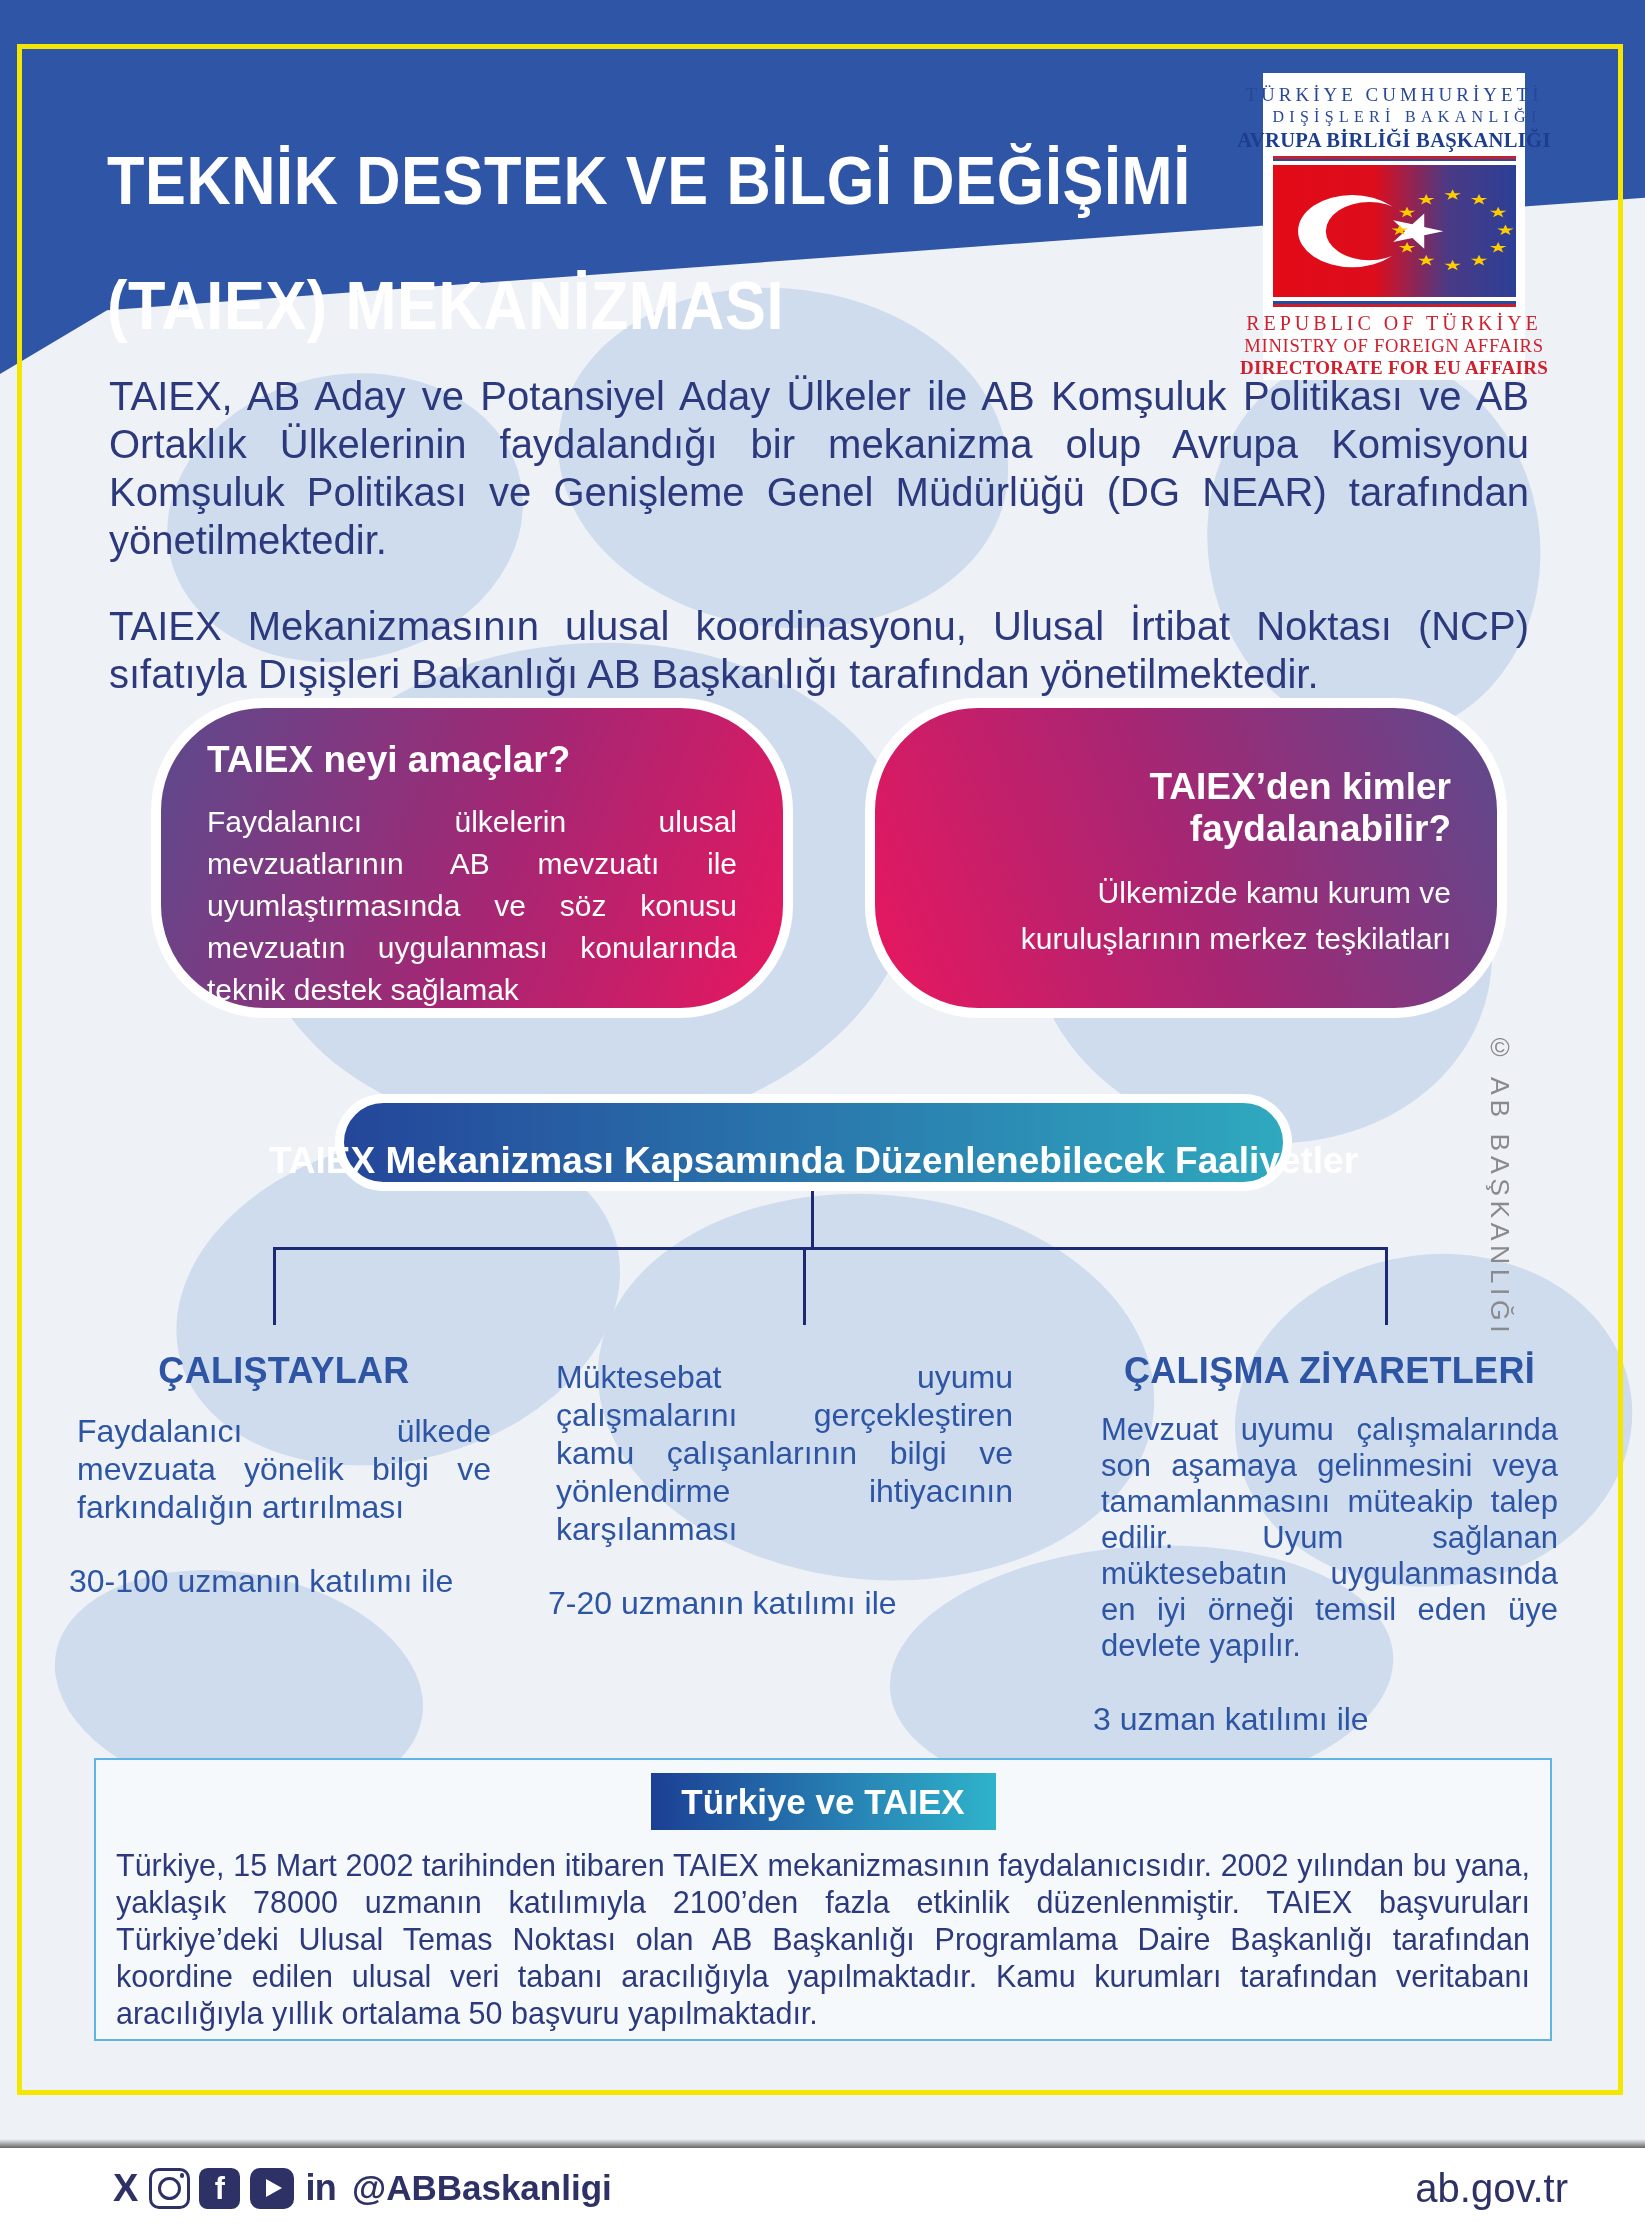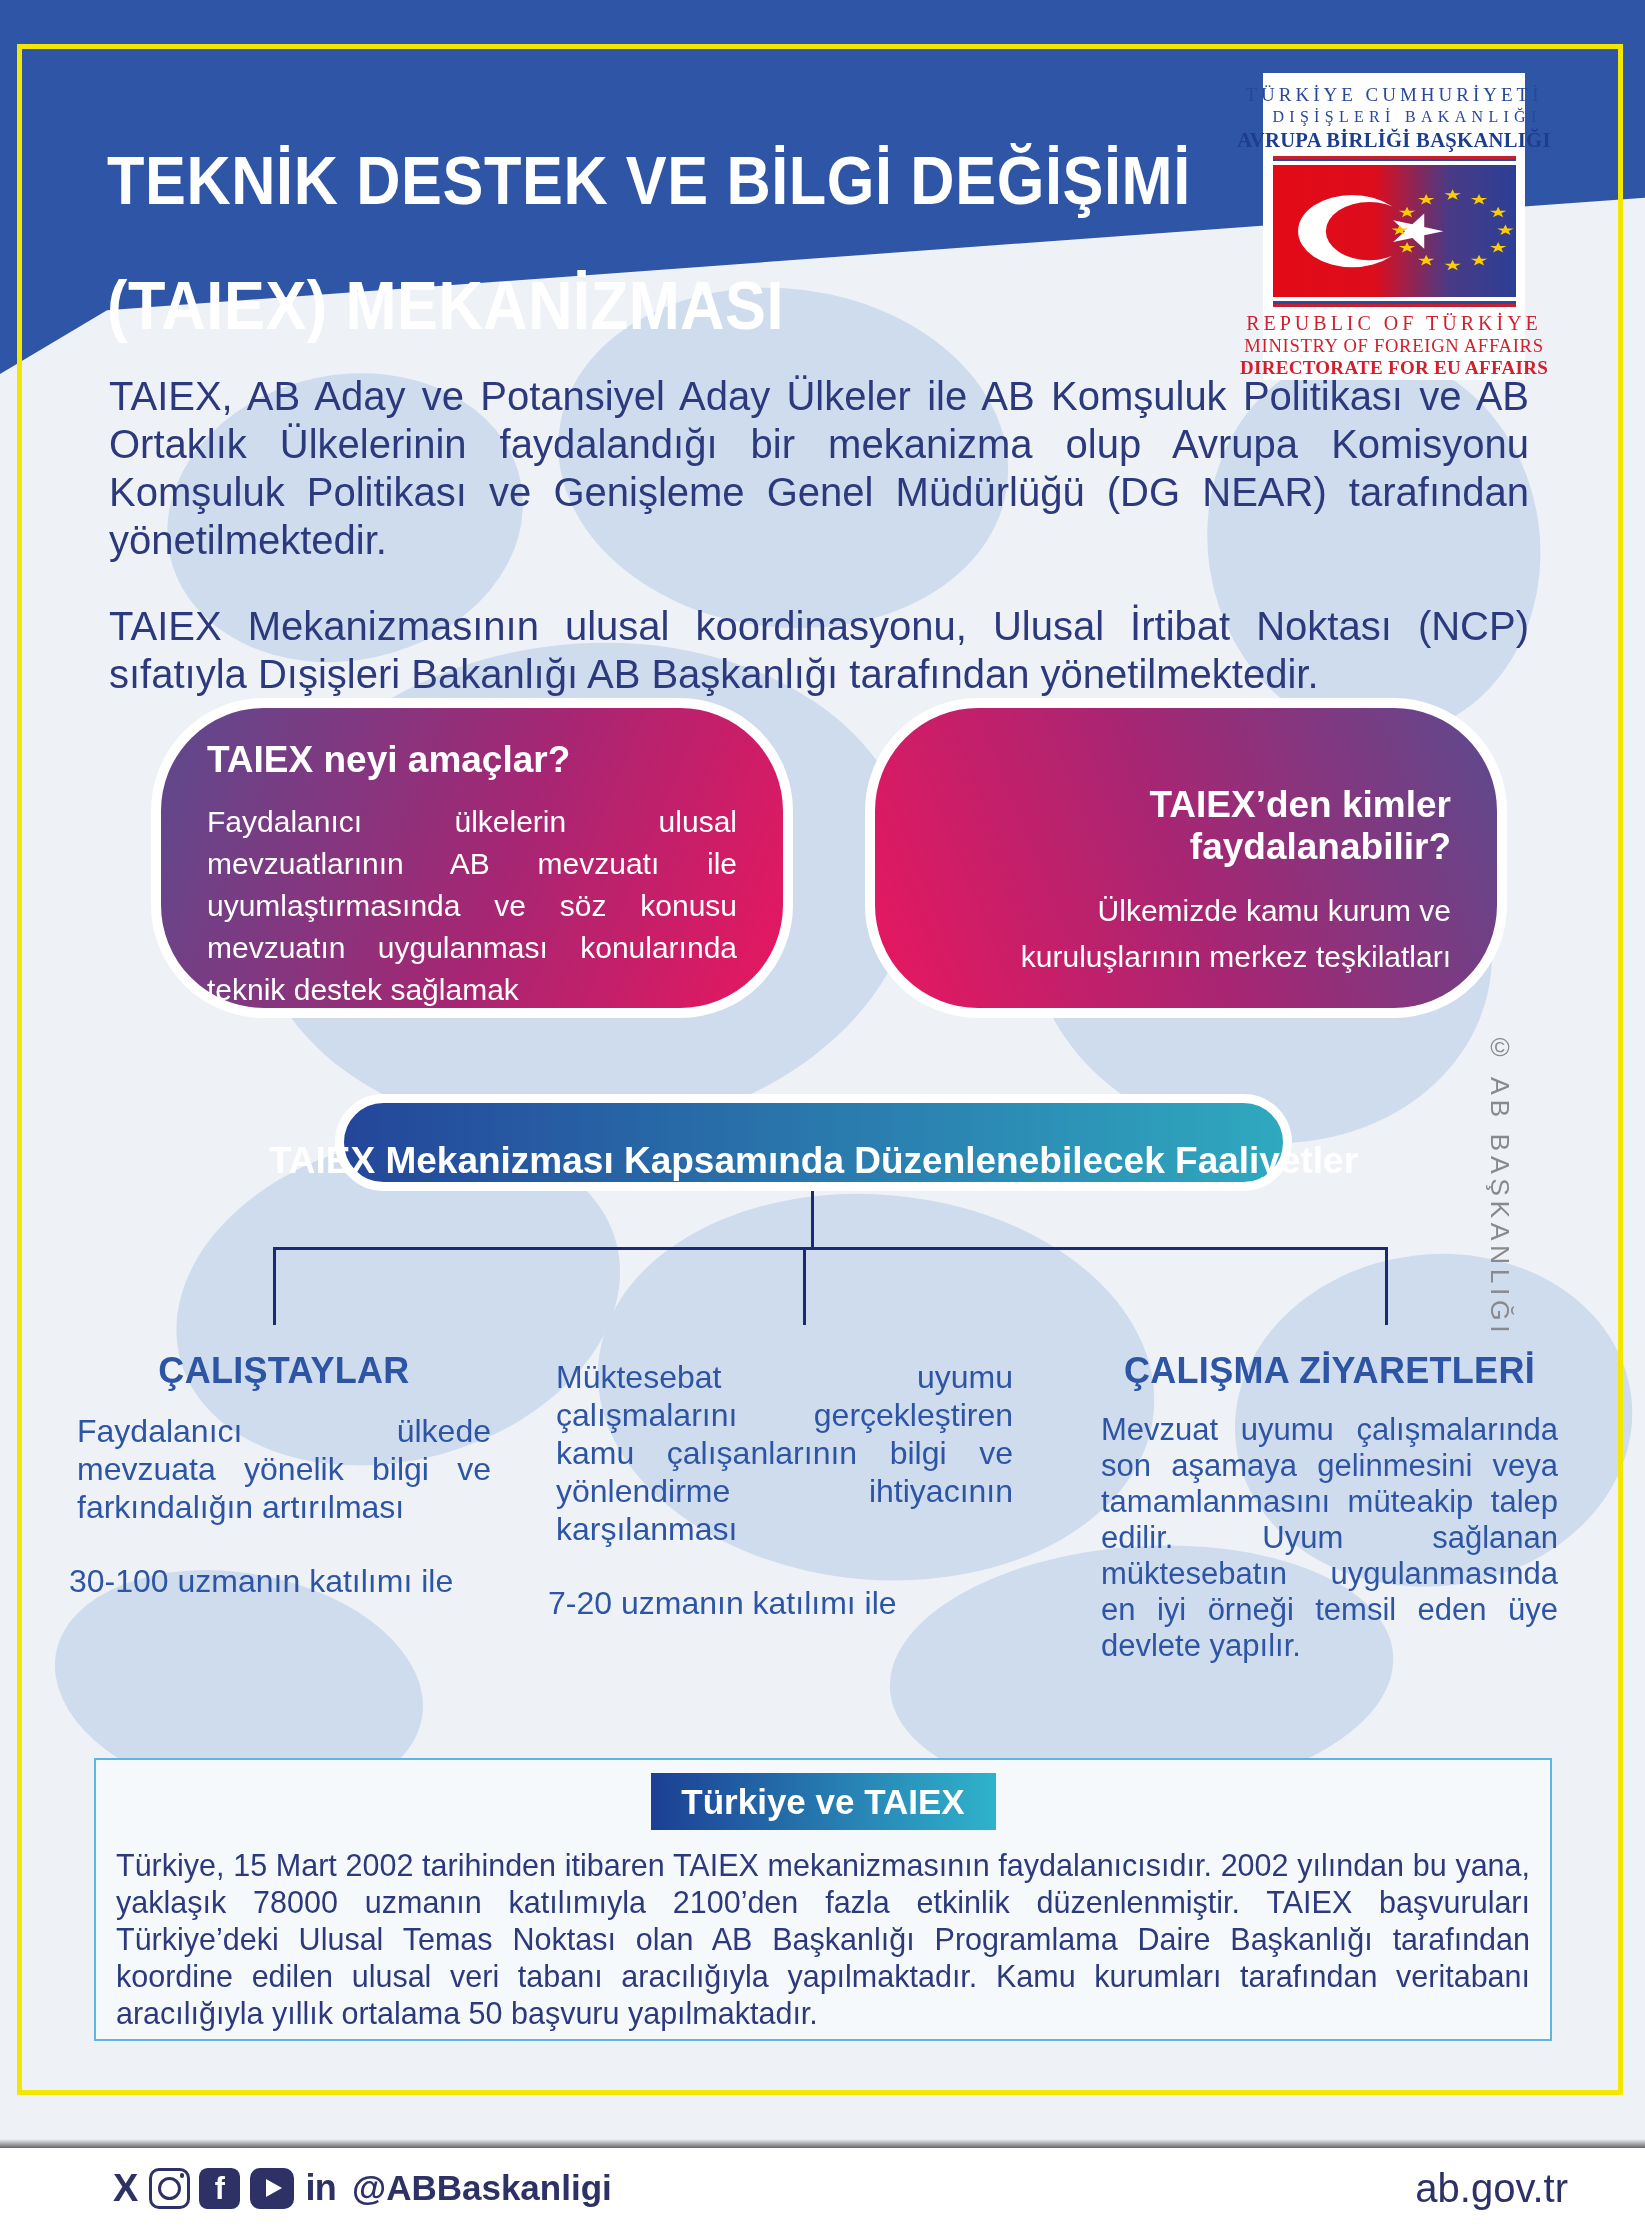--- a/index.html
+++ b/index.html
@@ -45,21 +45,21 @@
   .intro p{margin:0;}
   .intro p + p{margin-top:38px;}
   
   .card{
     position:absolute;top:698px;width:642px;height:320px;z-index:2;box-sizing:border-box;
     border:10.6px solid #ffffff;border-radius:113px;color:#ffffff;padding:30.5px 46px;
   }
   .card-purpose{left:151px;background:linear-gradient(112deg,#5c4a8d 0%,#a62673 55%,#e8175f 100%);}
   .card-benef{left:865px;background:linear-gradient(68deg,#e8175f 0%,#a62673 50%,#5c4a8d 100%);text-align:right;}
   .card-title{font-size:37px;font-weight:bold;margin:0 0 20px 0;}
-  .card-benef .card-title{margin-top:45px;}
+  .card-benef .card-title{margin-top:27px;}
   .card-body{font-size:30px;line-height:42px;text-align:justify;margin:0;}
   .card-benef .card-body{text-align:right;line-height:46px;}
   
   .activities-banner{
     position:absolute;left:335px;top:1094px;width:957px;height:97px;z-index:2;box-sizing:border-box;
     border:9.3px solid #ffffff;border-radius:50px;
     background:linear-gradient(90deg,#24469a 0%,#2fa9bf 100%);
     display:flex;align-items:flex-end;justify-content:center;
     color:#ffffff;font-size:37px;font-weight:bold;white-space:nowrap;
   }
@@ -220,20 +220,21 @@
     <p class="col-body">Faydalanıcı ülkede mevzuata yönelik bilgi ve farkındalığın artırılması</p>
     <p class="col-note">30-100 uzmanın katılımı ile</p>
   </div>
   <div class="col col-2">
     <p class="col-body">Müktesebat uyumu çalışmalarını gerçekleştiren kamu çalışanlarının bilgi ve yönlendirme ihtiyacının karşılanması</p>
     <p class="col-note">7-20 uzmanın katılımı ile</p>
   </div>
   <div class="col col-3">
     <p class="col-head">ÇALIŞMA ZİYARETLERİ</p>
     <p class="col-body">Mevzuat uyumu çalışmalarında son aşamaya gelinmesini veya tamamlanmasını müteakip talep edilir. Uyum sağlanan müktesebatın uygulanmasında en iyi örneği temsil eden üye devlete yapılır.</p>
+    <p class="col-note">3 uzman katılımı ile</p>
   </div>
 
   <div class="tt-box">
     <div class="tt-badge">Türkiye ve TAIEX</div>
     <p class="tt-body">Türkiye, 15 Mart 2002 tarihinden itibaren TAIEX mekanizmasının faydalanıcısıdır. 2002 yılından bu yana, yaklaşık 78000 uzmanın katılımıyla 2100’den fazla etkinlik düzenlenmiştir. TAIEX başvuruları Türkiye’deki Ulusal Temas Noktası olan AB Başkanlığı Programlama Daire Başkanlığı tarafından koordine edilen ulusal veri tabanı aracılığıyla yapılmaktadır. Kamu kurumları tarafından veritabanı aracılığıyla yıllık ortalama 50 başvuru yapılmaktadır.</p>
   </div>
 
   <div class="side-credit">© AB BAŞKANLIĞI</div>
 
   <div class="footer-shadow"></div>

